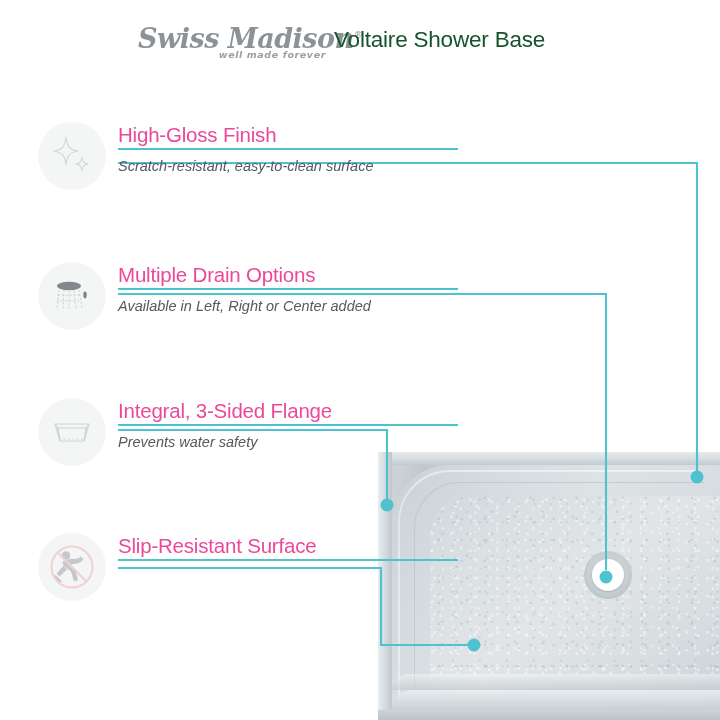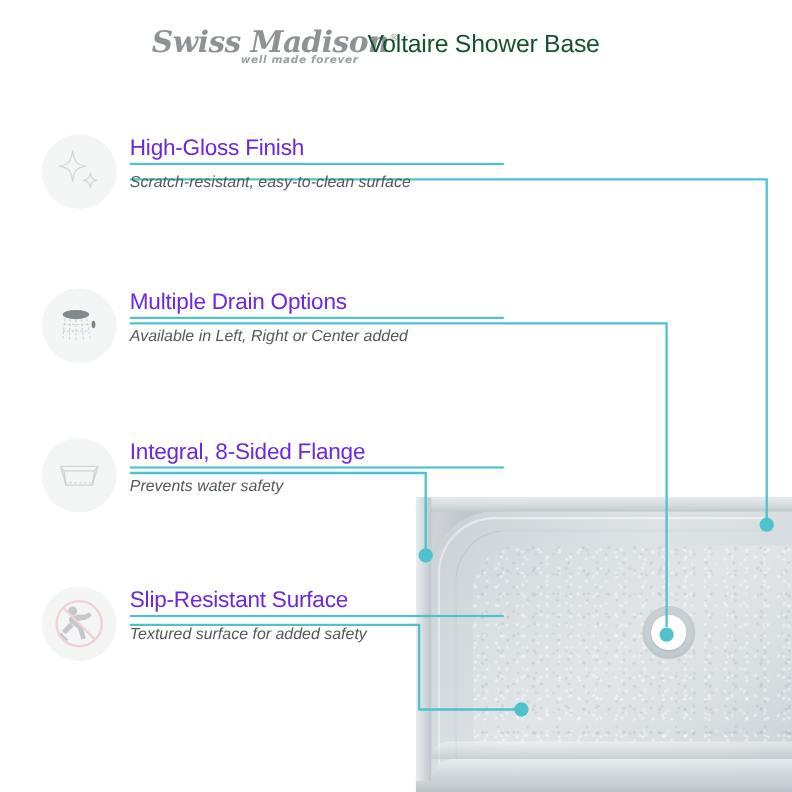--- a/index.html
+++ b/index.html
@@ -122,21 +122,21 @@
   #connectors { position: absolute; left: 0; top: 0; width: 720px; height: 720px; pointer-events: none; }
 
   
   .feature { position: absolute; left: 38px; width: 420px; }
   .f-icon {
     position: absolute; left: 0; top: 0; width: 68px; height: 68px; border-radius: 50%;
     background: #f4f5f5; display: flex; align-items: center; justify-content: center;
   }
   .f-text { position: absolute; left: 80px; top: 0; width: 340px; }
   .f-title {
-    font-size: 20.5px; color: #6d28d9; letter-spacing: -0.2px;
+    font-size: 20.5px; color: #ec4899; letter-spacing: -0.2px;
     line-height: 26px; white-space: nowrap;
   }
   .f-desc {
     font-size: 14.5px; color: #55595c; line-height: 21px;
     padding-top: 6px;
     font-style: italic;
   }
   .f-rule { height: 1.6px; background: #4ec3cf; width: 100%; }
 </style>
 </head>
@@ -227,21 +227,21 @@
         <path d="M6 15 H40 L35 32 H11 Z"></path>
         <path d="M9 19 H37"></path>
         <path d="M6 15 L9 19"></path>
           <path d="M40 15 L37 19"></path>
         <path d="M11 32 L9 19" stroke="#c9cdd0"></path>
           <path d="M35 32 L37 19" stroke="#c9cdd0"></path>
         <path d="M10 30 H36" stroke-dasharray="2 2.4"></path>
       </svg>
     </div>
     <div class="f-text">
-      <div class="f-title">Integral, 8-Sided Flange</div>
+      <div class="f-title">Integral, 3-Sided Flange</div>
       <div class="f-rule"></div>
       <div class="f-desc">Prevents water safety</div>
     </div>
   </div>
 
   <div class="feature" style="top:533px">
     <div class="f-icon">
       <svg width="50" height="50" viewBox="0 0 50 50" fill="none">
         <g fill="#c4c8cb">
           <circle cx="19" cy="13.5" r="4.2"></circle>
@@ -249,17 +249,16 @@
           <path d="M16.5 24 L9.5 31.5 L12.5 34.5 L20 27.5 Z"></path>
           <path d="M8.5 33 L15 39.5 L12 41.5 L6 35.5 Z"></path>
         </g>
         <circle cx="25" cy="25" r="20.5" stroke="#f0d2d4" stroke-width="2.1" fill="none"></circle>
         <path d="M10.5 10.5 L39.5 39.5" stroke="#f0d2d4" stroke-width="2.1"></path>
       </svg>
     </div>
     <div class="f-text">
       <div class="f-title">Slip-Resistant Surface</div>
       <div class="f-rule"></div>
-      <div class="f-desc">Textured surface for added safety</div>
     </div>
   </div>
 
 </div>
 
 </body></html>

